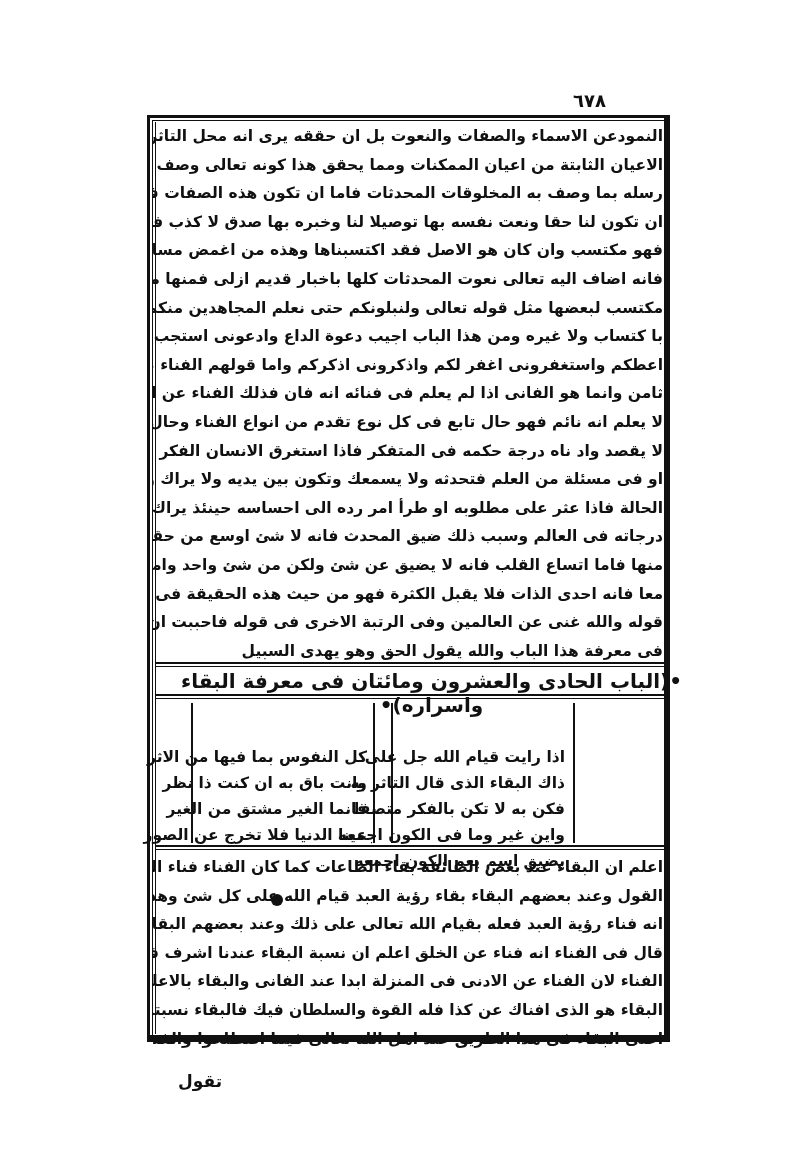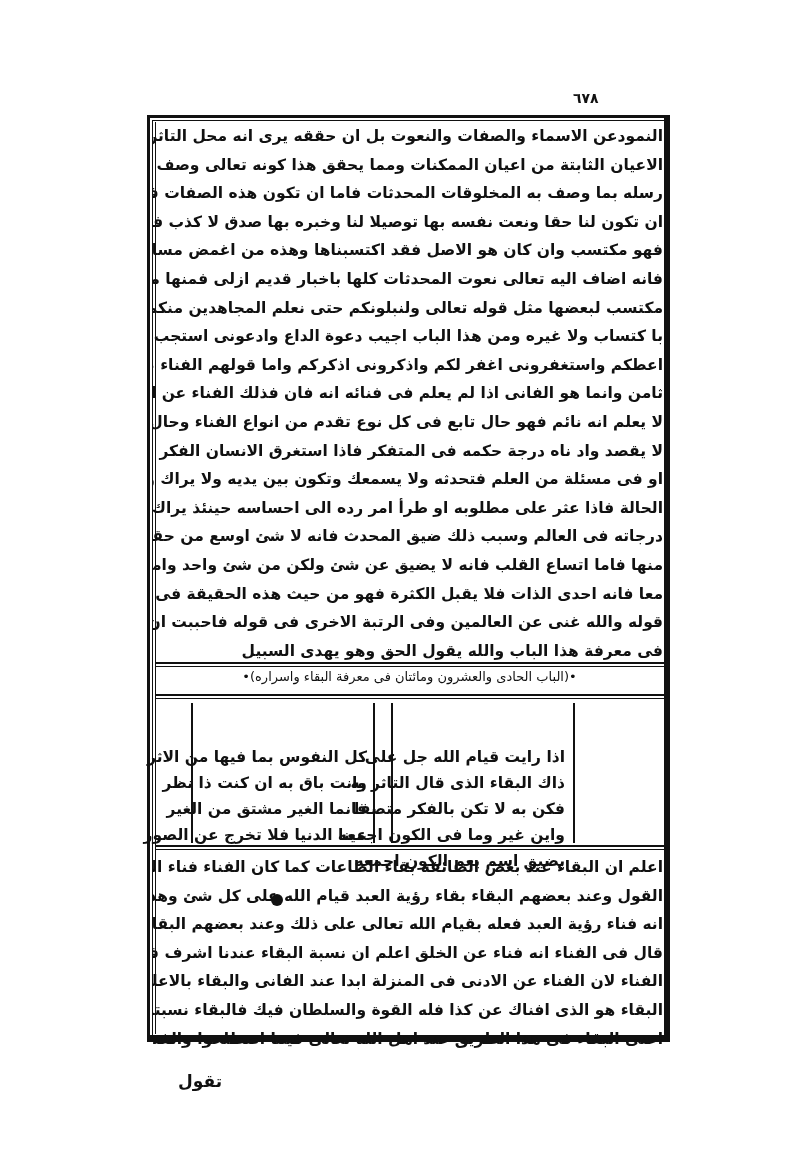--- a/index.html
+++ b/index.html
@@ -12,21 +12,21 @@
       height: 1172px;
       position: relative;
       overflow: hidden;
       font-family: "DejaVu Sans", sans-serif;
       color: #111111;
     }
     .page-number {
       position: absolute;
       top: 90px;
       left: 573px;
-      font-size: 14px;
+      font-size: 18px;
       font-weight: bold;
       direction: rtl;
     }
     .frame {
       position: absolute;
       left: 147px;
       top: 115px;
       width: 523px;
       height: 927px;
       border-left: 3px solid #111;
@@ -74,22 +74,23 @@
       background: #111;
     }
     .hrule.thin { height: 1px; }
     .chapter-title {
       position: absolute;
       top: 669px;
       left: 155px;
       width: 509px;
       text-align: center;
       direction: rtl;
-      font-size: 13px;
-      font-weight: normal;
+      font-size: 20px;
+      font-weight: bold;
+      padding-left: 22px;
     }
     .poem {
       position: absolute;
       top: 744px;
       direction: rtl;
       font-size: 15.5px;
       font-weight: bold;
       line-height: 26px;
       text-align: center;
     }

